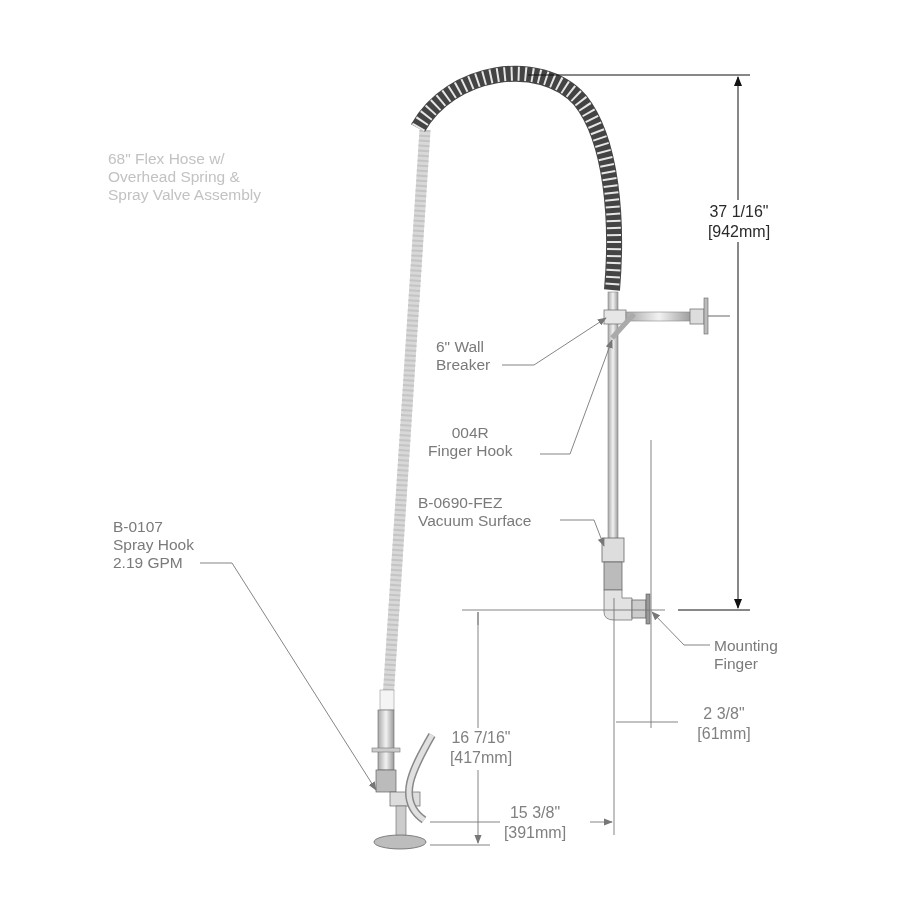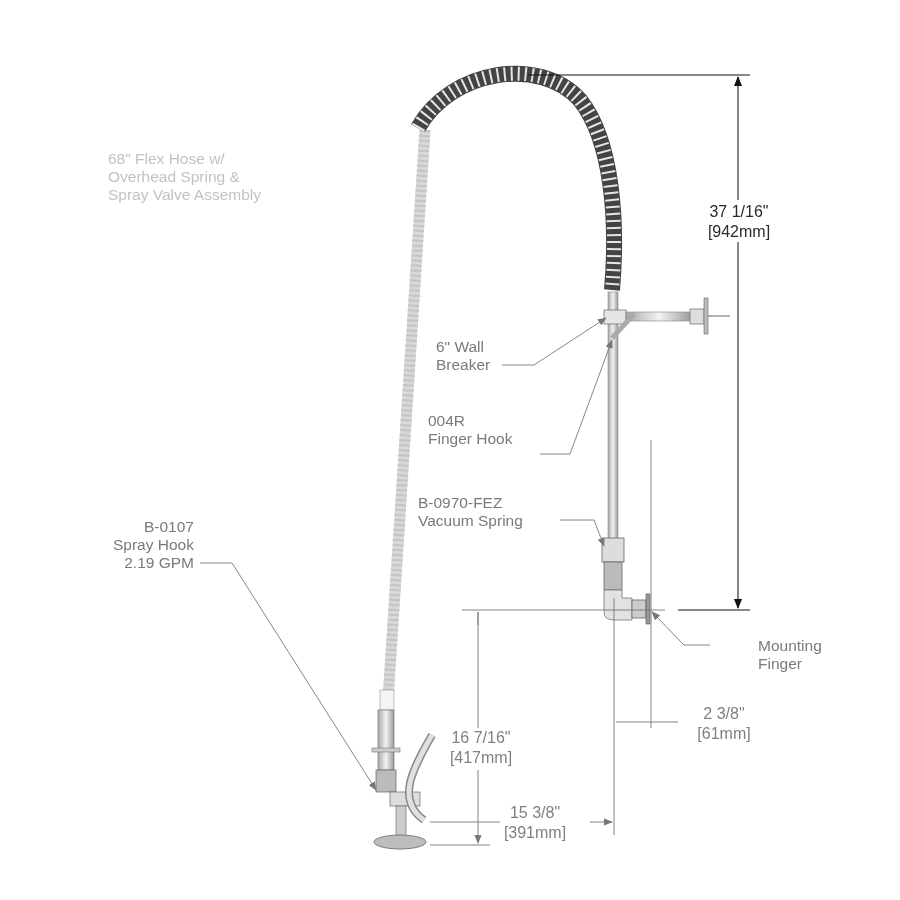--- a/index.html
+++ b/index.html
@@ -104,37 +104,37 @@
   <span class="line">68" Flex Hose w/</span>
   <span class="line">Overhead Spring &amp;</span>
   <span class="line">Spray Valve Assembly</span>
 </div>
 
 <div class="lbl" style="left:436px;top:338px;">
   <span class="line">6" Wall</span>
   <span class="line">Breaker</span>
 </div>
 
-<div class="lbl" style="left:428px;top:412px;">
+<div class="lbl" style="left:428px;top:424px;text-align:center;">
   <span class="line">004R</span>
   <span class="line">Finger Hook</span>
 </div>
 
 <div class="lbl" style="left:418px;top:494px;">
-  <span class="line">B-0970-FEZ</span>
-  <span class="line">Vacuum Spring</span>
+  <span class="line">B-0690-FEZ</span>
+  <span class="line">Vacuum Surface</span>
 </div>
 
-<div class="lbl" style="left:113px;top:518px;text-align:right;">
+<div class="lbl" style="left:113px;top:518px;">
   <span class="line">B-0107</span>
   <span class="line">Spray Hook</span>
   <span class="line">2.19 GPM</span>
 </div>
 
-<div class="lbl" style="left:714px;top:637px;margin-left:44px;">
+<div class="lbl" style="left:714px;top:637px;">
   <span class="line">Mounting</span>
   <span class="line">Finger</span>
 </div>
 
 <div class="lbl dim" style="left:694px;top:202px;width:90px;background:#fff;">
   <span class="line">37 1/16"</span>
   <span class="line">[942mm]</span>
 </div>
 
 <div class="lbl dimg" style="left:436px;top:728px;width:90px;background:#fff;">

